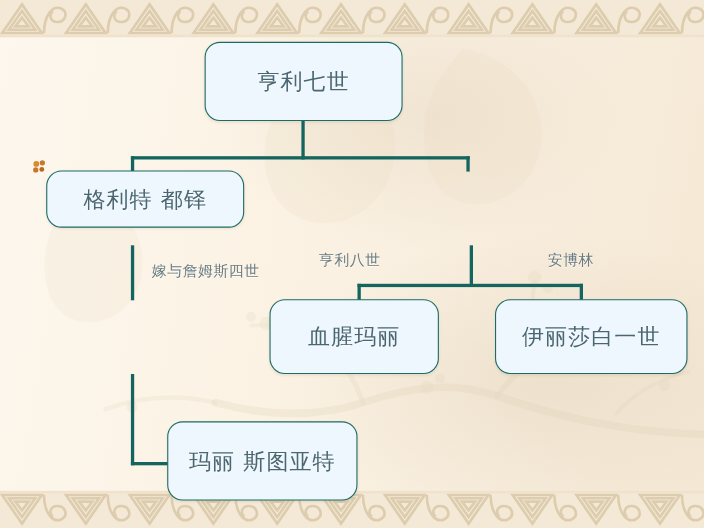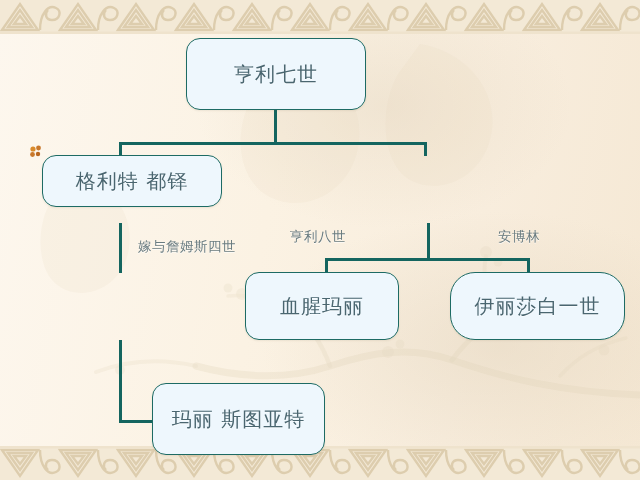--- a/index.html
+++ b/index.html
@@ -172,21 +172,21 @@
   <div class="node" style="left:42px;top:155px;width:180px;height:52px;">
     <span>格利特 都铎</span>
   </div>
 
 
 
   <div class="node" style="left:245px;top:272px;width:154px;height:68px;">
     <span>血腥玛丽</span>
   </div>
 
-  <div class="node" style="left:450px;top:272px;width:175px;height:68px;border-radius:25px;">
+  <div class="node" style="left:450px;top:272px;width:175px;height:68px;">
     <span>伊丽莎白一世</span>
   </div>
 
   <div class="node" style="left:152px;top:383px;width:173px;height:72px;">
     <span>玛丽 斯图亚特</span>
   </div>
 
   <div class="edge-label" style="left:138px;top:238px;">嫁与詹姆斯四世</div>
 
   <div class="edge-label" style="left:290px;top:228px;">亨利八世</div>

